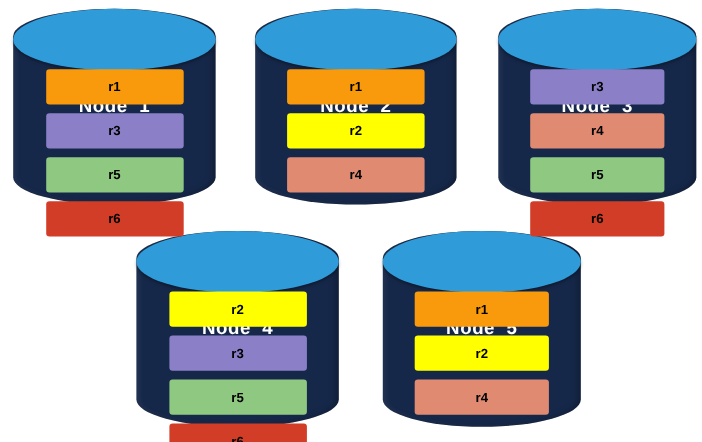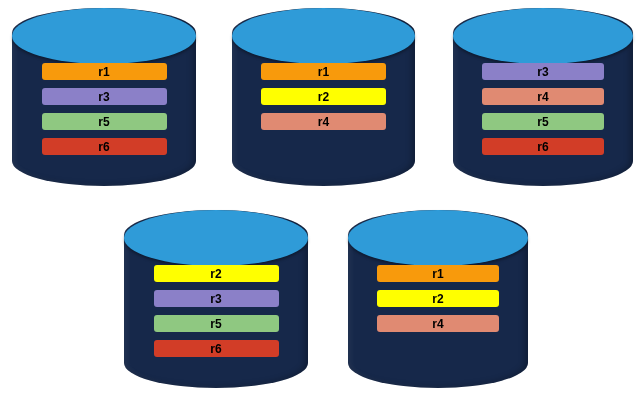--- a/index.html
+++ b/index.html
@@ -65,21 +65,21 @@
     position: absolute;
     left: 0;
     right: 0;
     z-index: 4;
     display: flex;
     flex-direction: column;
     align-items: center;
     gap: 8px;
   }
   .replica {
-    height: 17px;
+    height: 32px;
     border-radius: 3px;
     display: flex;
     align-items: center;
     justify-content: center;
     color: #000000;
     font-weight: bold;
     font-size: 12px;
     line-height: 1;
     box-sizing: border-box;
   }

